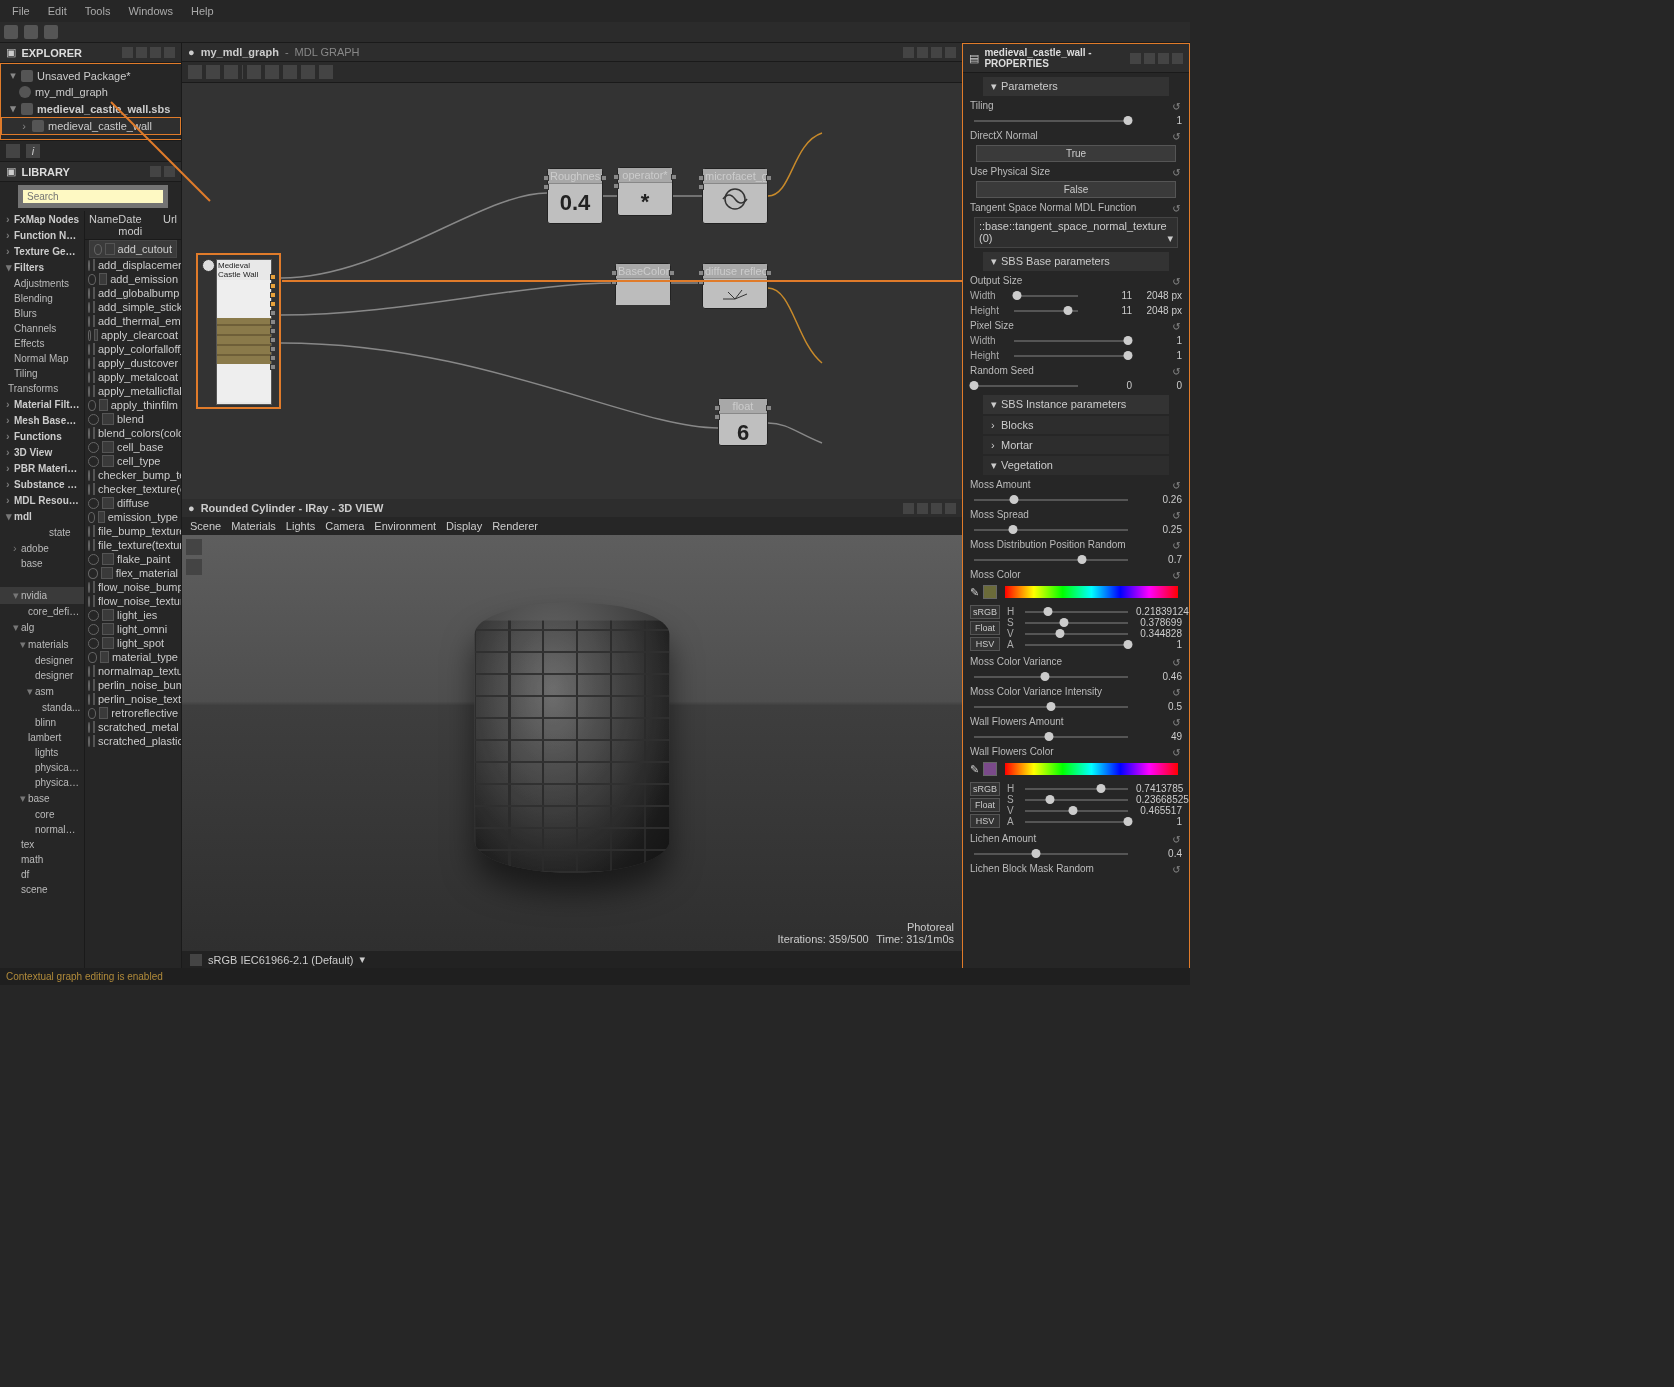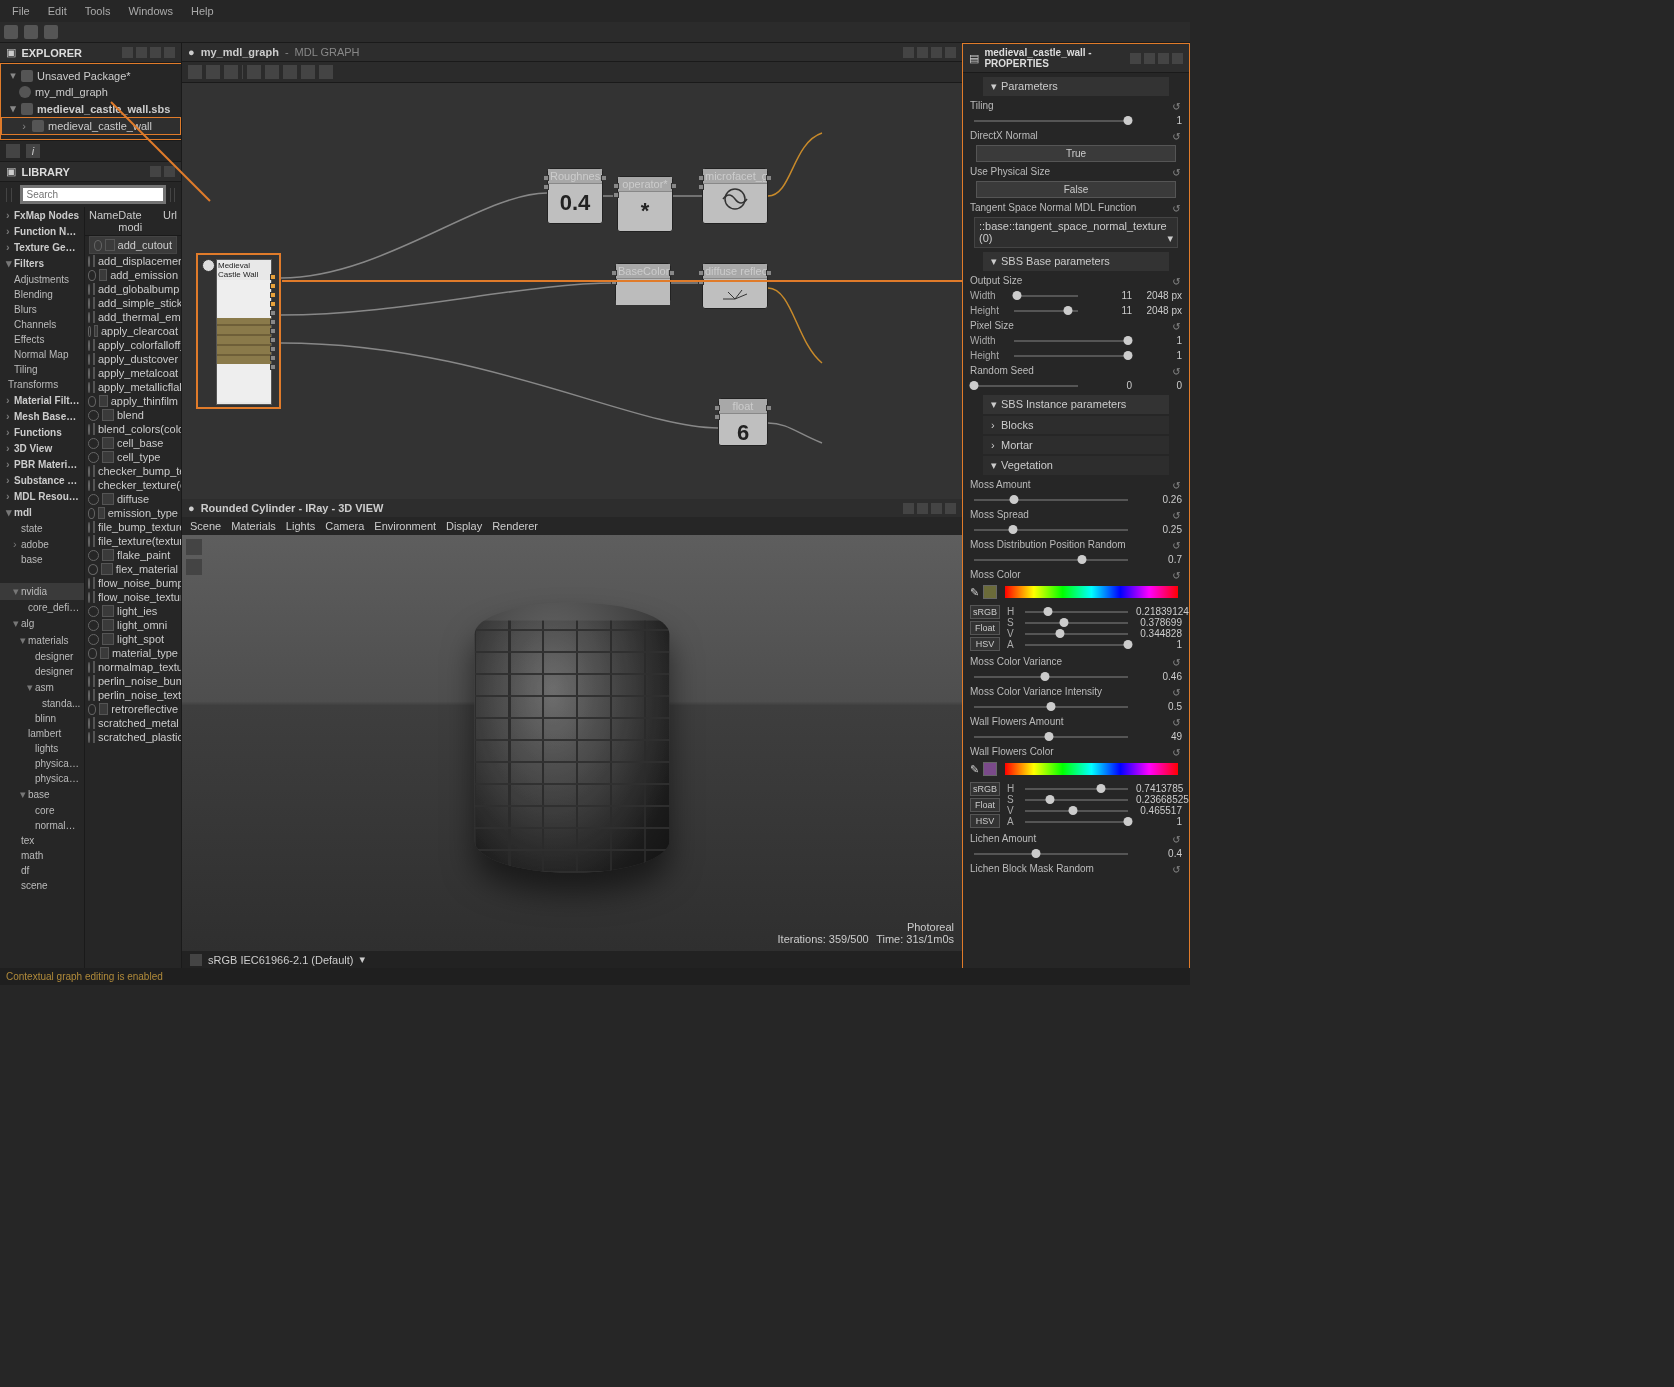--- a/index.html
+++ b/index.html
@@ -71,21 +71,21 @@
 .slider .thumb{position:absolute;top:-2px;width:9px;height:9px;background:#ccc;border-radius:50%;transform:translateX(-50%)}
 .val{width:46px;text-align:right;font-size:10px;color:#ccc}
 .btn-wide{flex:1;background:#3a3a3a;border:1px solid #555;text-align:center;padding:2px;font-size:10px;margin:2px 10px}
 .sel{flex:1;background:#2f2f2f;border:1px solid #444;padding:2px 4px;font-size:10px;margin:0 4px}
 .sublbl{width:36px;font-size:10px;color:#aaa}
 .hue{flex:1;height:12px;background:linear-gradient(90deg,red,#ff0,lime,cyan,blue,#f0f,red);margin:2px 4px}
 .swatch{width:14px;height:14px;border:1px solid #666;background:#6b6b3a}
 .swatch.p{background:#7a4a8a}
 .minibtn{width:30px;height:14px;background:#333;border:1px solid #555;font-size:9px;text-align:center;line-height:12px;margin:1px 0}
 .footer{padding:3px 6px;background:#1f1f1f;font-size:10px;color:#b08a3a}
-.search{flex:1;background:#ffffff;border:3px solid #737373;padding:1px 4px;font-size:10px;color:#888}
+.search{flex:1;background:#fef9c3;border:5px solid #737373;padding:1px 4px;font-size:10px;color:#888}
 .lib-colhdr{display:flex;padding:2px 4px;border-bottom:1px solid #1a1a1a;font-size:10px;color:#999}
 .lib-colhdr span:first-child{flex:1}
 .conn-line{position:absolute;height:2px;background:#e07b2a;transform-origin:left center;z-index:50;pointer-events:none}
 </style>
 </head>
 <body>
 
 <div class="app">
   <div class="menubar">
     <span>File</span>
@@ -171,21 +171,21 @@
               <div class="cat" style="padding-left: 6px;"><span class="chev"></span>Tiling</div>
               <div class="cat" style="padding-left: 0;"><span class="chev"></span>Transforms</div>
               <div class="cat b" style="padding-left: 6px;"><span class="chev">›</span>Material Filters</div>
               <div class="cat b" style="padding-left: 6px;"><span class="chev">›</span>Mesh Based Generat...</div>
               <div class="cat b" style="padding-left: 6px;"><span class="chev">›</span>Functions</div>
               <div class="cat b" style="padding-left: 6px;"><span class="chev">›</span>3D View</div>
               <div class="cat b" style="padding-left: 6px;"><span class="chev">›</span>PBR Materials</div>
               <div class="cat b" style="padding-left: 6px;"><span class="chev">›</span>Substance model gra...</div>
               <div class="cat b" style="padding-left: 6px;"><span class="chev">›</span>MDL Resources</div>
               <div class="cat b" style="padding-left: 6px;"><span class="chev">▾</span>mdl</div>
-              <div class="cat" style="padding-left: 13px;"><span class="chev"></span>state</div>
+              <div class="cat" style="padding-left: 13px; margin-left: 28px;"><span class="chev"></span>state</div>
               <div class="cat" style="padding-left: 13px;"><span class="chev">›</span>adobe</div>
               <div class="cat" style="padding-left: 13px;"><span class="chev"></span>base</div>
               <div class="cat" style="padding-left: 13px;"><span class="chev"></span><builtins></builtins></div>
               <div class="cat" style="padding-left: 13px; background: rgb(58, 58, 58);"><span class="chev">▾</span>nvidia</div>
               <div class="cat" style="padding-left: 20px;"><span class="chev"></span>core_definitions</div>
               <div class="cat" style="padding-left: 13px;"><span class="chev">▾</span>alg</div>
               <div class="cat" style="padding-left: 20px;"><span class="chev">▾</span>materials</div>
               <div class="cat" style="padding-left: 27px;"><span class="chev"></span>designer</div>
               <div class="cat" style="padding-left: 27px;"><span class="chev"></span>designer</div>
               <div class="cat" style="padding-left: 27px;"><span class="chev">▾</span>asm</div>
@@ -459,21 +459,21 @@
             <div class="lbl">Roughness</div>
             <div class="big">0.4</div>
             <div class="ports l">
               <div class="port"></div>
               <div class="port"></div>
             </div>
             <div class="ports r">
               <div class="port"></div>
             </div>
           </div>
-          <div class="node" style="left: 435px; top: 93px; width: 56px; height: 56px;">
+          <div class="node" style="left: 435px; top: 84px; width: 56px; height: 49px;">
             <div class="lbl">operator*</div>
             <div class="big">*</div>
             <div class="ports l">
               <div class="port"></div>
               <div class="port"></div>
             </div>
             <div class="ports r">
               <div class="port"></div>
             </div>
           </div>

